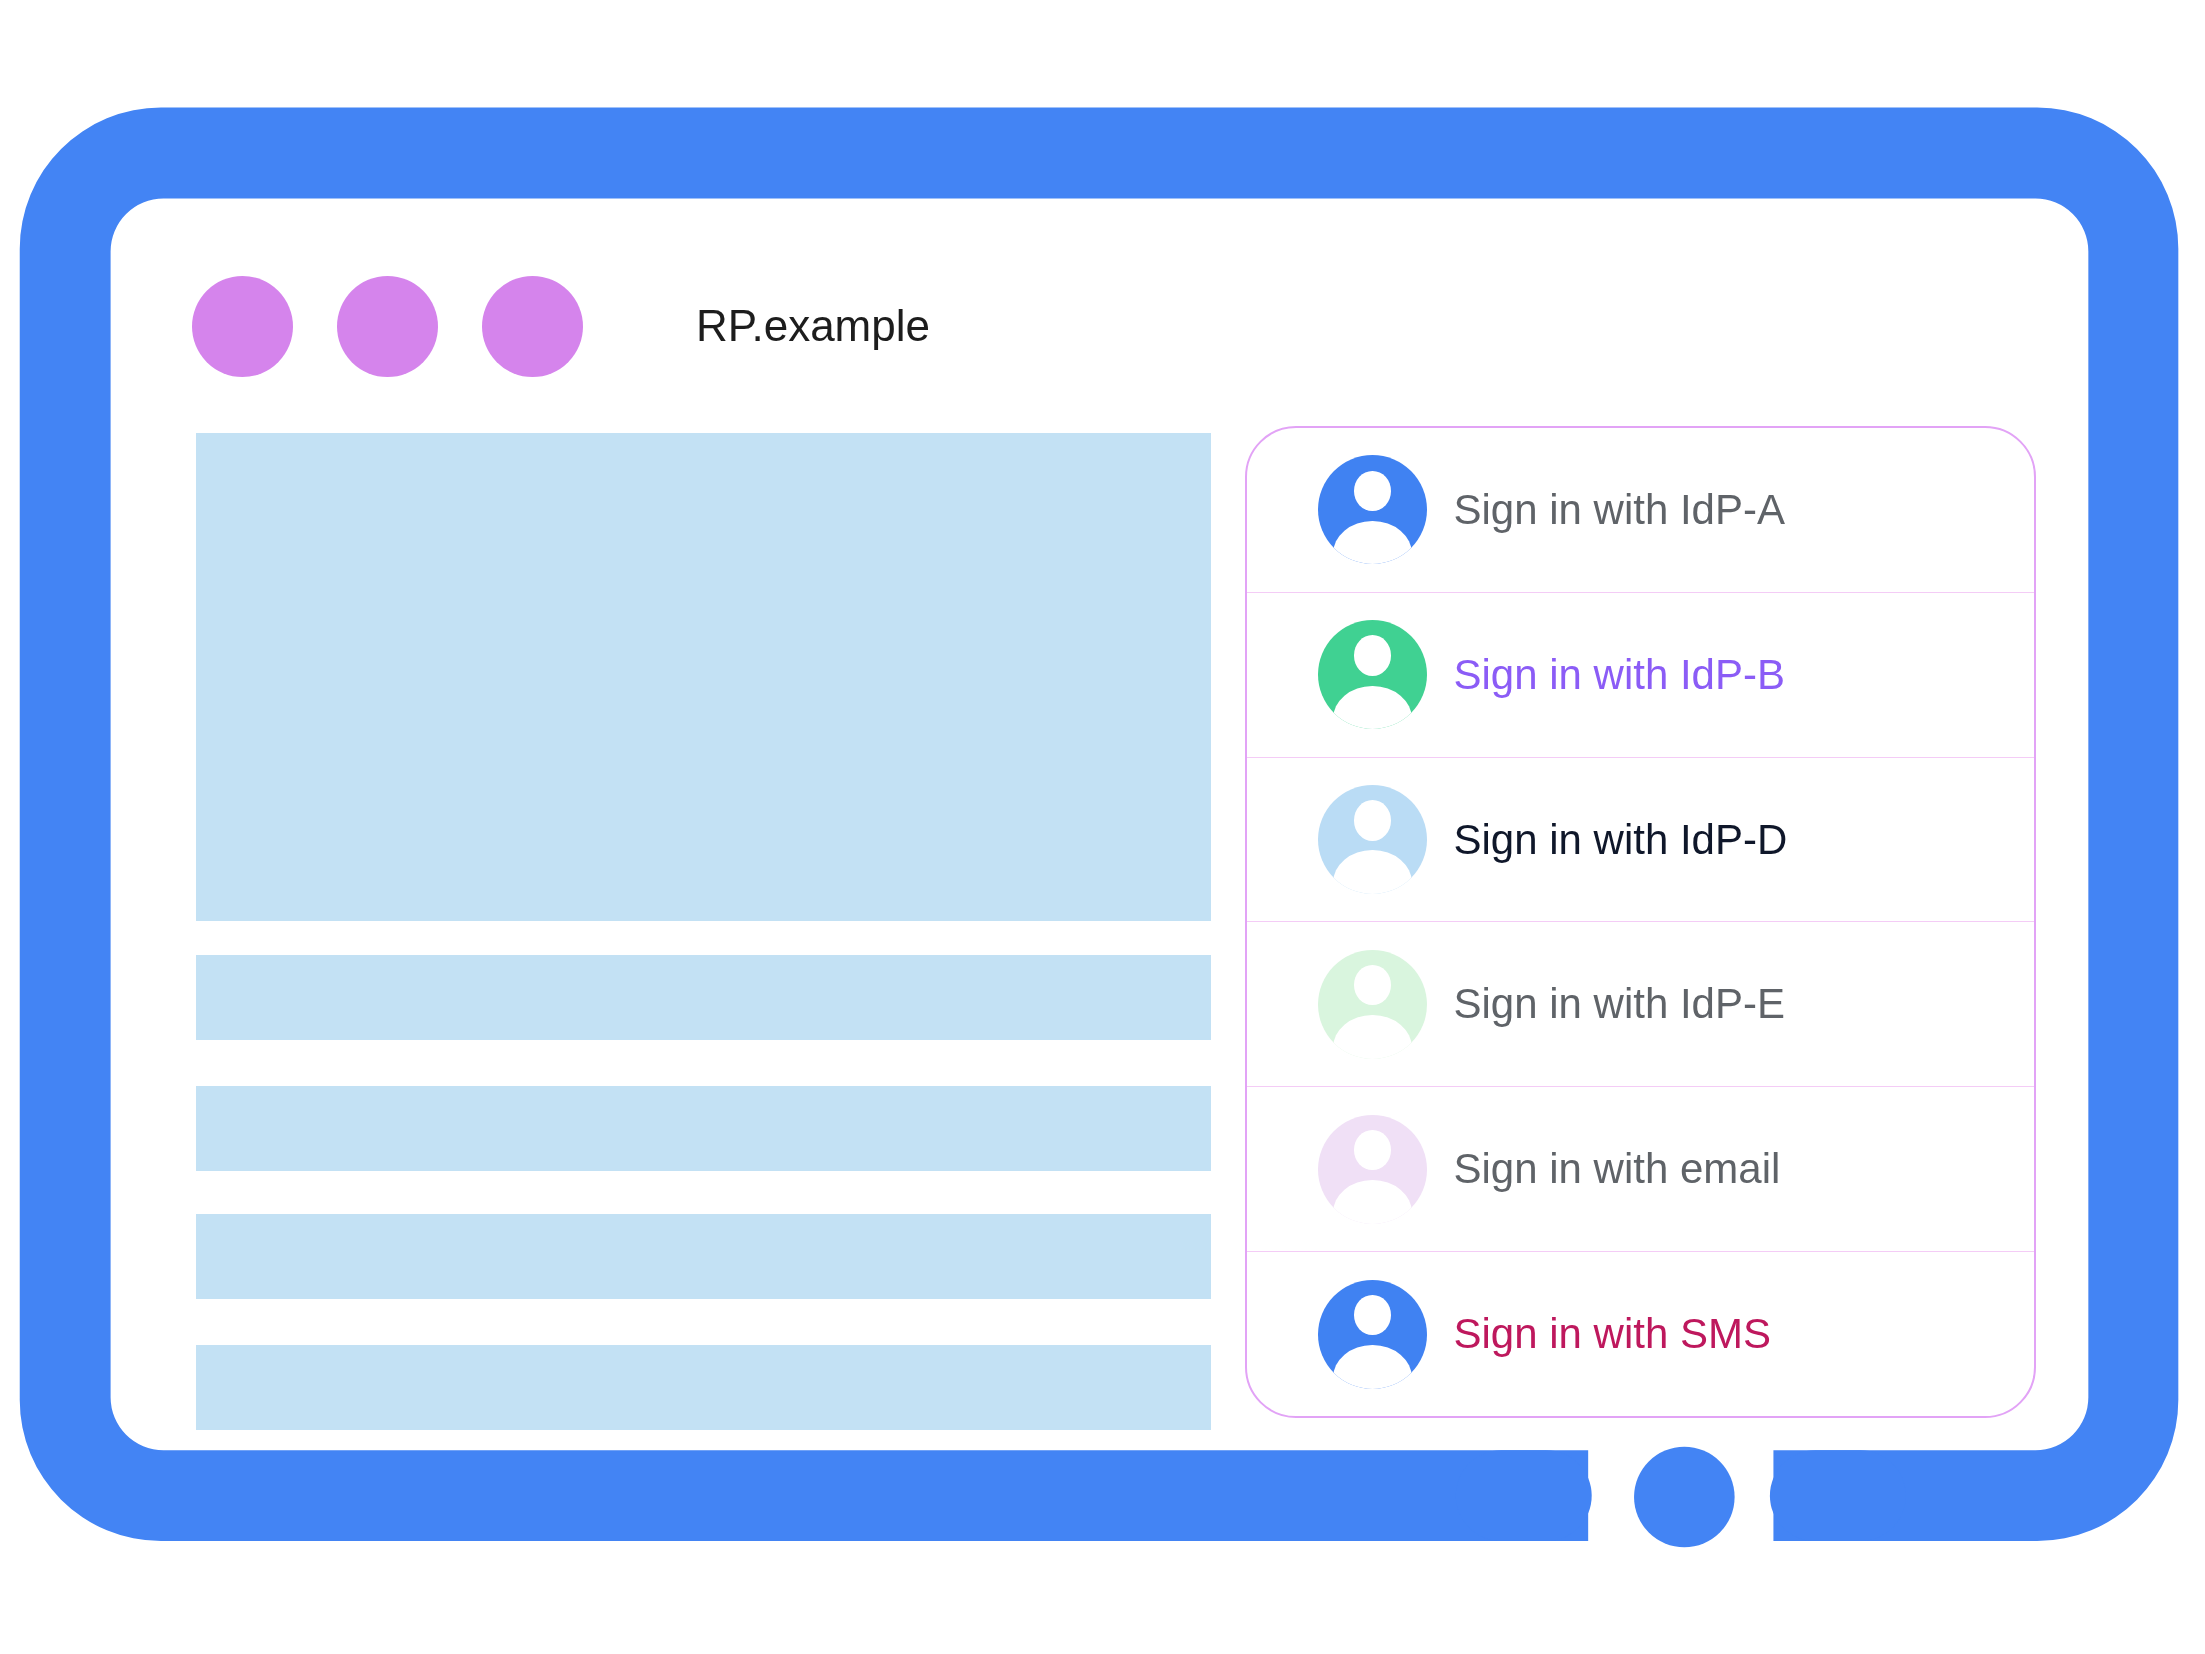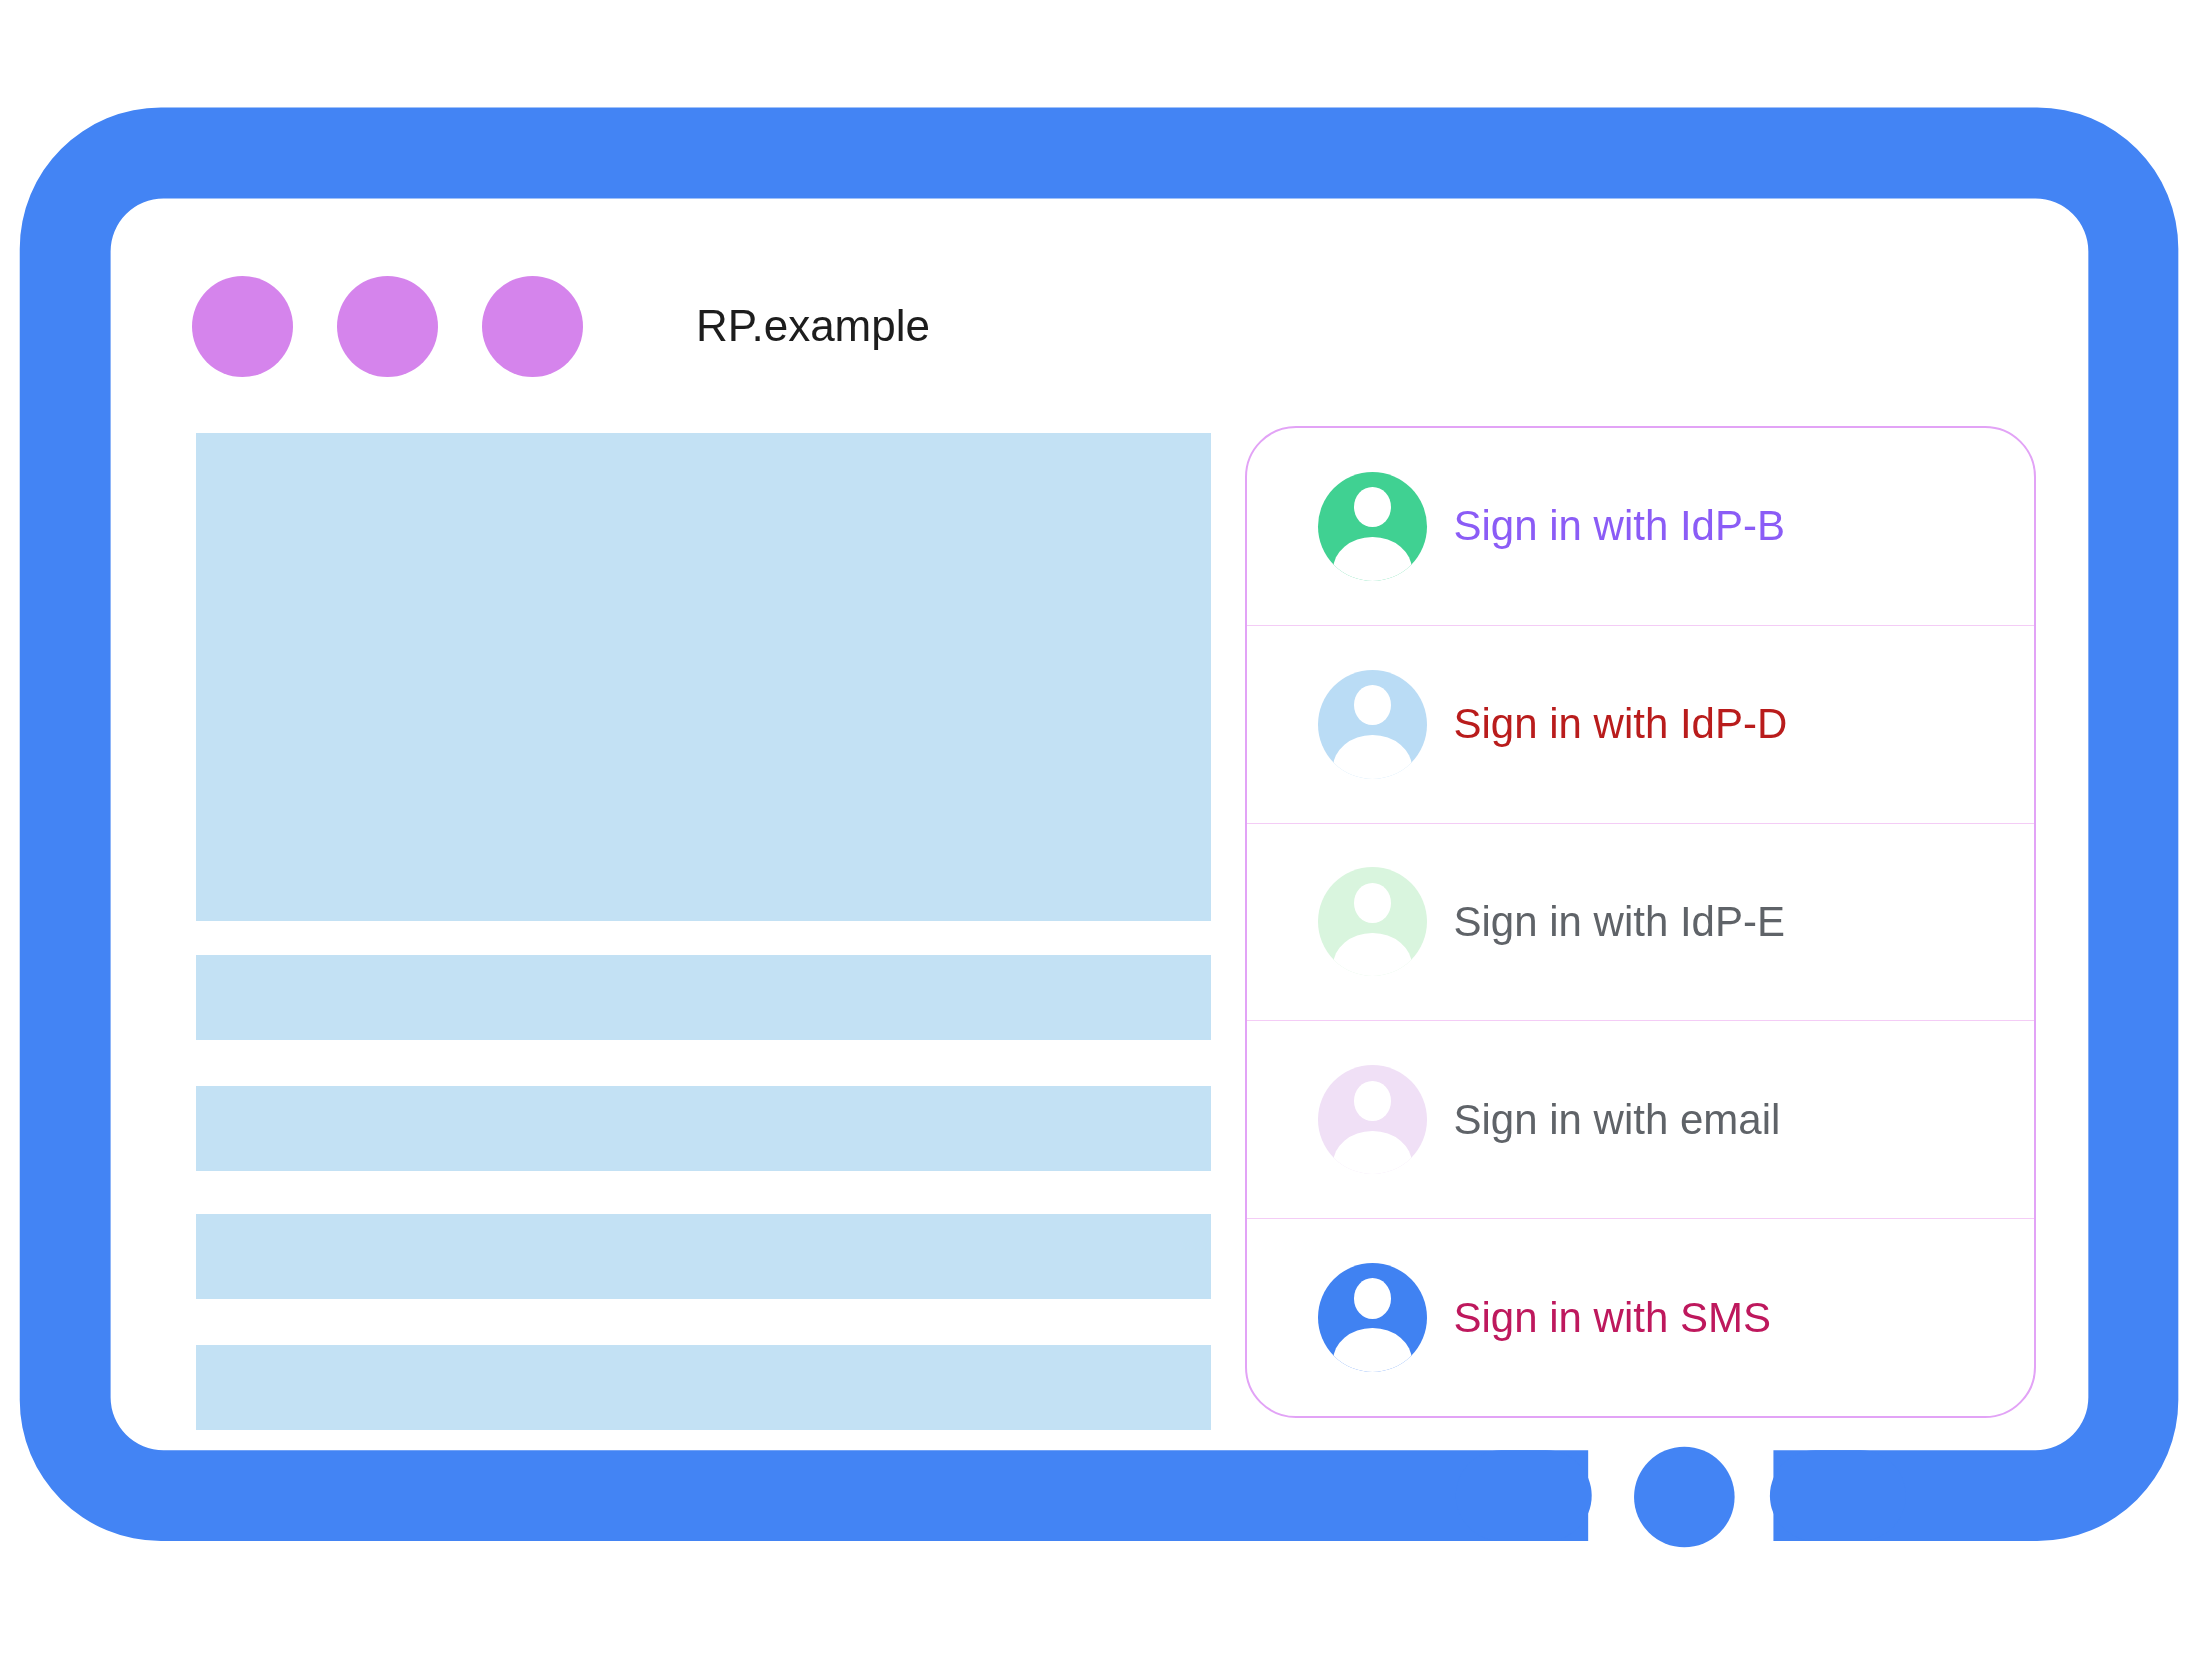--- a/index.html
+++ b/index.html
@@ -61,32 +61,39 @@
   <div class="skeleton-hero" style="background: rgb(195, 225, 244);"></div>
   <div id="bars">
       <div class="skeleton-bar" style="top: 955px; background: rgb(195, 225, 244);"></div>
       <div class="skeleton-bar" style="top: 1086px; background: rgb(195, 225, 244);"></div>
       <div class="skeleton-bar" style="top: 1214px; background: rgb(195, 225, 244);"></div>
       <div class="skeleton-bar" style="top: 1345px; background: rgb(195, 225, 244);"></div>
     </div>
 
   <div class="signin-panel">
       <div class="signin-row">
+        <span class="avatar" style="background: rgb(64, 130, 242);">
+          <span class="head"></span>
+          <span class="body"></span>
+        </span>
+        <span class="signin-label" style="color: rgb(95, 99, 104);">Sign in with IdP-A</span>
+      </div>
+      <div class="signin-row">
         <span class="avatar" style="background: rgb(64, 209, 146);">
           <span class="head"></span>
           <span class="body"></span>
         </span>
         <span class="signin-label" style="color: #8b5cf6;">Sign in with IdP-B</span>
       </div>
       <div class="signin-row">
         <span class="avatar" style="background: rgb(186, 220, 245);">
           <span class="head"></span>
           <span class="body"></span>
         </span>
-        <span class="signin-label" style="color: #b91c1c;">Sign in with IdP-D</span>
+        <span class="signin-label" style="color: #0f172a;">Sign in with IdP-D</span>
       </div>
       <div class="signin-row">
         <span class="avatar" style="background: rgb(217, 245, 222);">
           <span class="head"></span>
           <span class="body"></span>
         </span>
         <span class="signin-label" style="color: rgb(95, 99, 104);">Sign in with IdP-E</span>
       </div>
       <div class="signin-row">
         <span class="avatar" style="background: rgb(240, 224, 246);">

